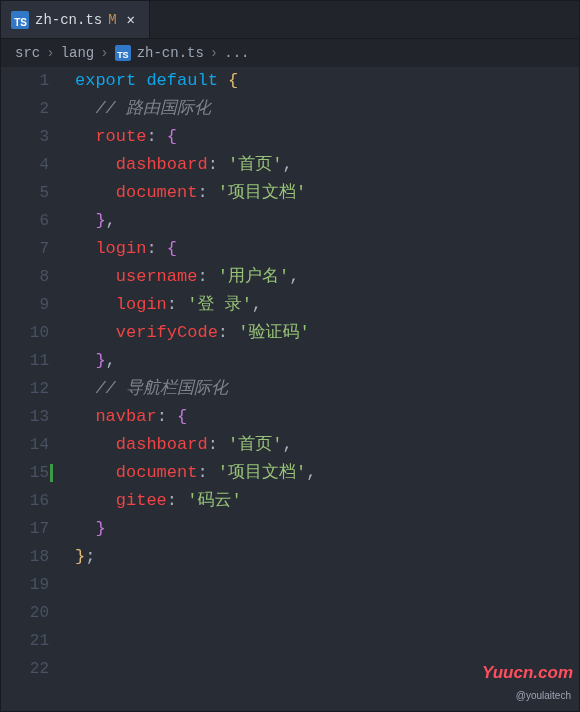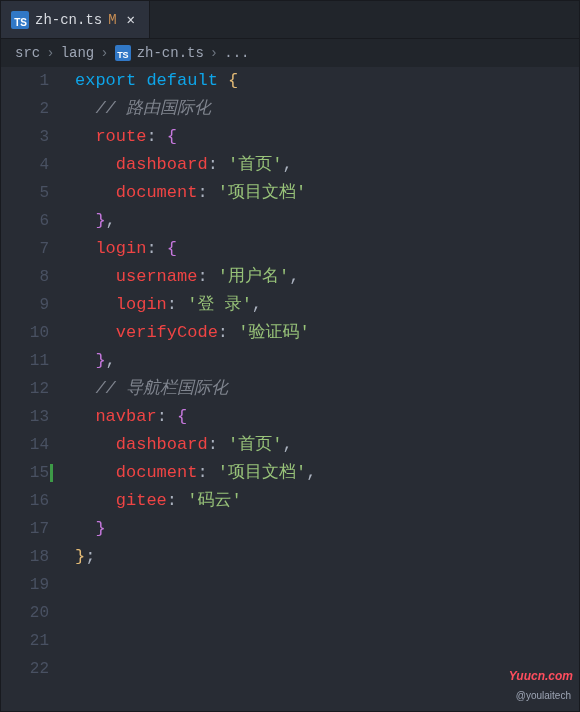--- a/index.html
+++ b/index.html
@@ -114,21 +114,21 @@
 .brace { color: #e4bb76; }
 .brace2 { color: #c678dd; }
 .str { color: #98c379; }
 .comment { color: #7f848e; font-style: italic; }
 .watermark1 {
   position: absolute;
   right: 6px;
   bottom: 28px;
   color: #ff4e5e;
   font-family: sans-serif;
-  font-size: 12px;
+  font-size: 17px;
   font-style: italic;
   font-weight: 600;
 }
 .watermark2 {
   position: absolute;
   right: 8px;
   bottom: 10px;
   color: #9da5b4;
   font-family: sans-serif;
   font-size: 10px;

